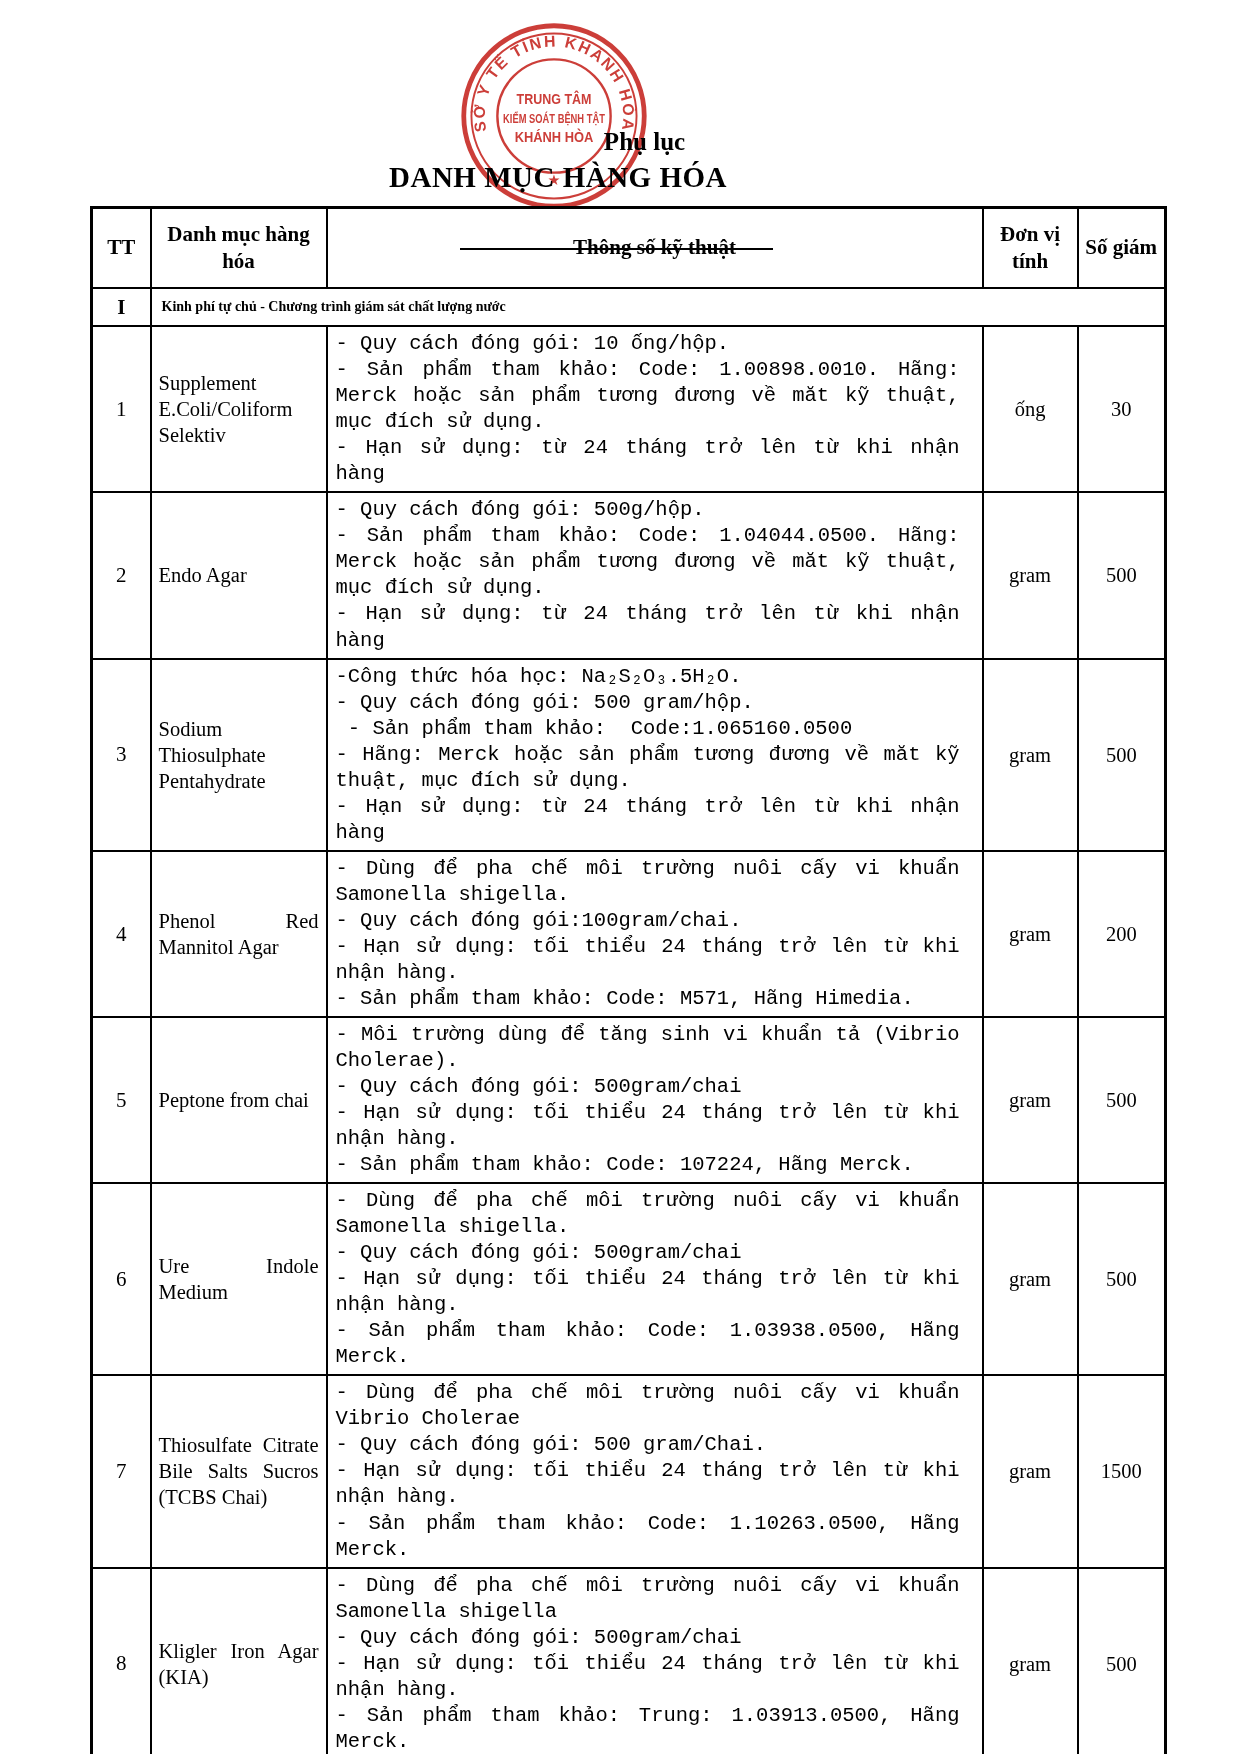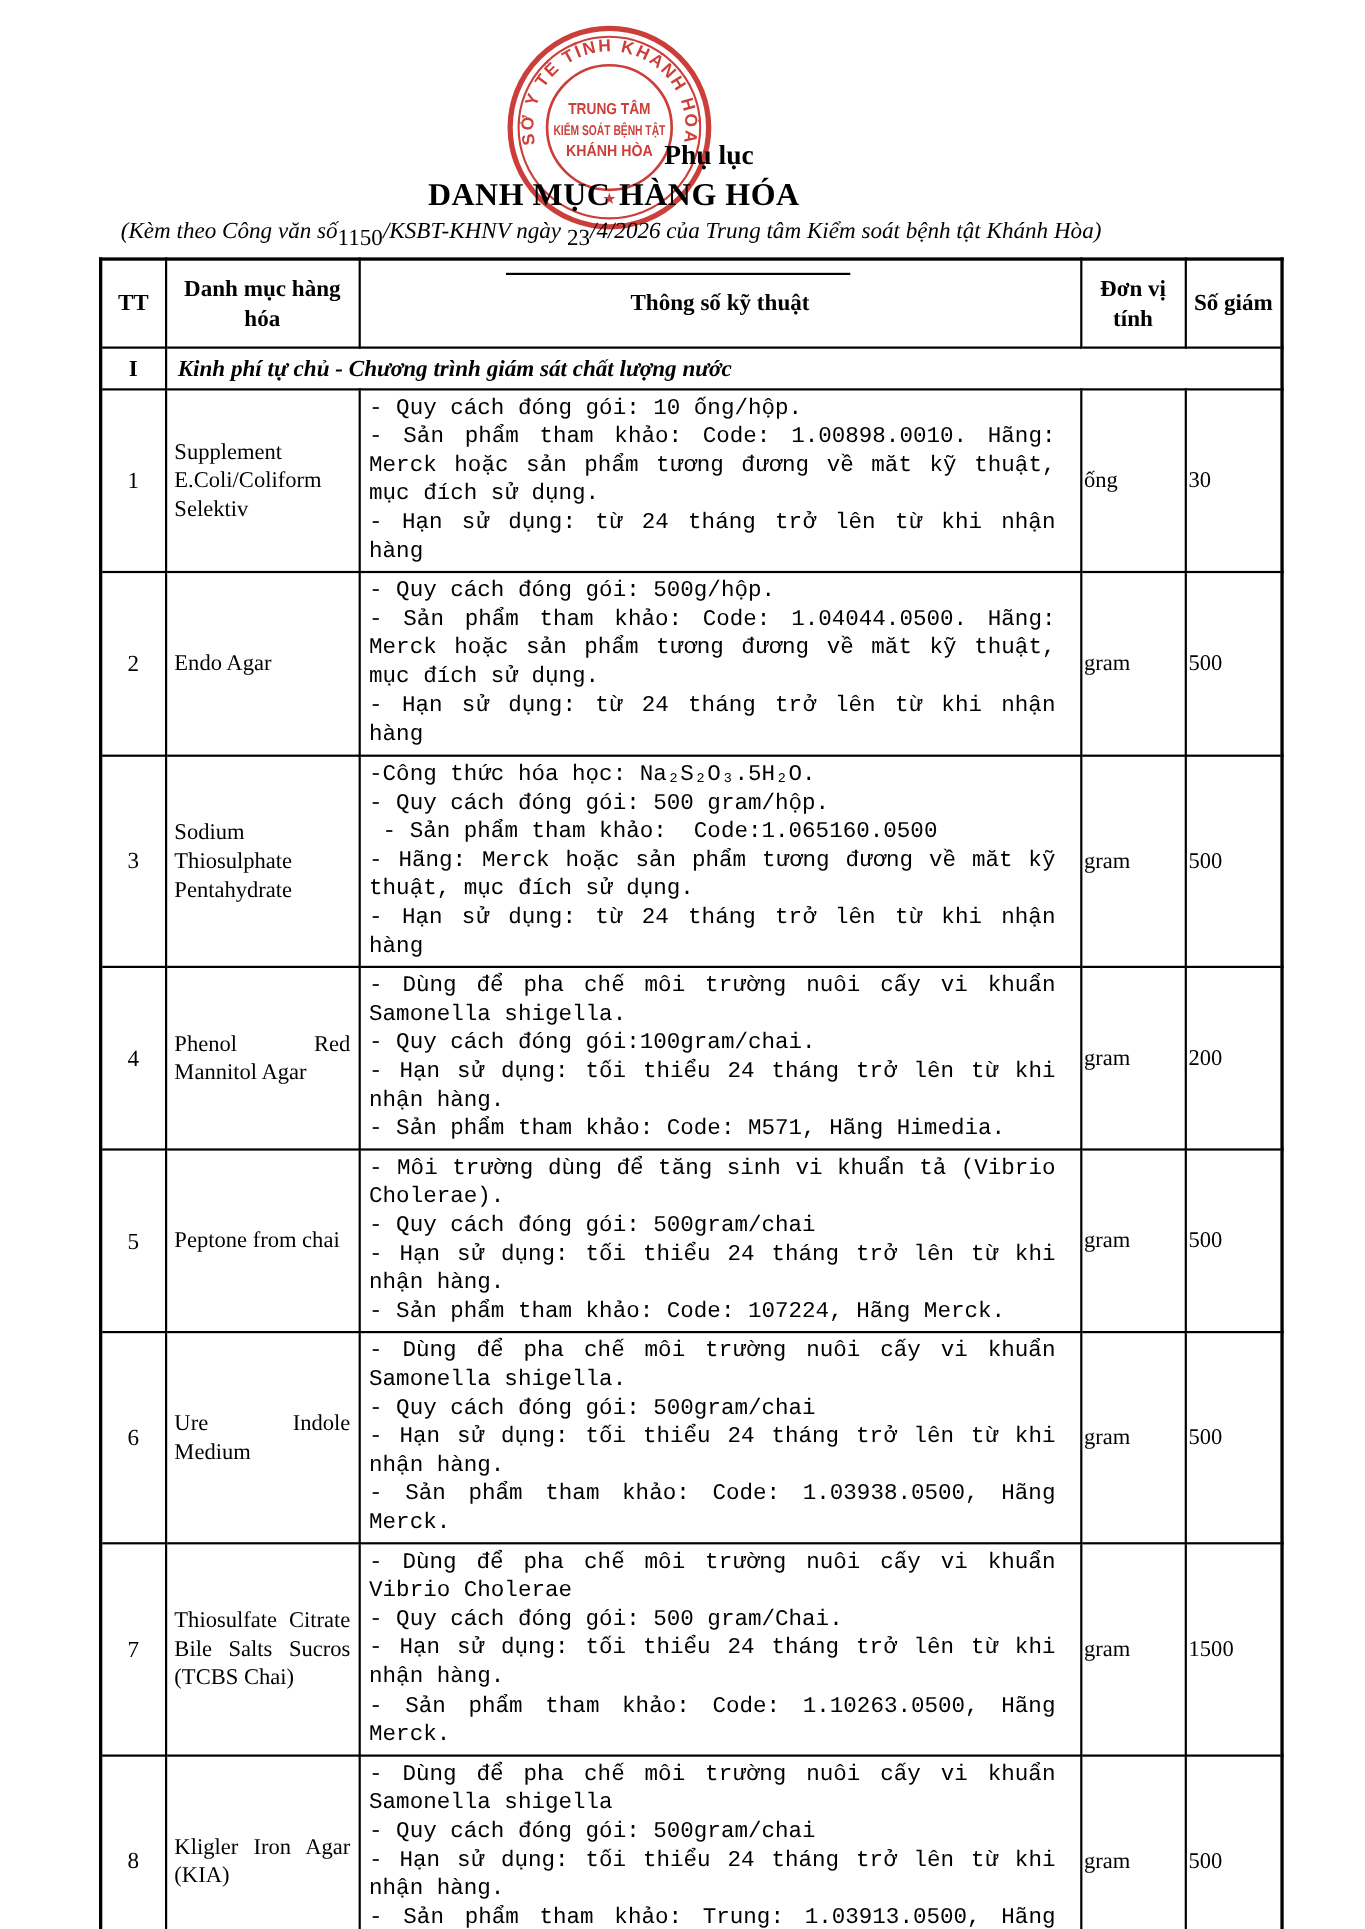--- a/index.html
+++ b/index.html
@@ -88,25 +88,25 @@
 
   thead th {
     font-weight: bold;
     text-align: center;
     font-size: 21px;
     padding: 10px 4px;
     height: 80px;
   }
   td.tt-cell { text-align: center; font-size: 21px; padding: 4px 2px; }
   td.sec-no { text-align: center; font-weight: bold; font-size: 21px; padding: 5px 2px; }
-  td.sec-title { font-weight: bold; font-size: 21px; padding: 5px 10px; font-style: italic; }
+  td.sec-title { font-weight: bold; font-size: 14px; padding: 5px 10px; }
   td.name-cell { text-align: justify; padding: 4px 7px; overflow-wrap: break-word; }
   td.specs-cell { padding: 4px 22px 4px 8px; }
   .spec-line { white-space: pre-wrap; text-align: justify; font-family: Liberation Mono, monospace; }
-  td.unit-cell, td.qty-cell { padding: 4px 2px; }
+  td.unit-cell, td.qty-cell { text-align: center; padding: 4px 2px; }
 </style>
 </head>
 <body>
 
 <div class="page">
 
   <div class="stamp" style="color: rgb(197, 35, 29);">
     <svg viewBox="0 0 200 200">
       <circle cx="100" cy="100" r="94" fill="none" stroke="currentColor" stroke-width="5"></circle>
       <circle cx="100" cy="100" r="86" fill="none" stroke="currentColor" stroke-width="2"></circle>
@@ -119,21 +119,20 @@
       </text>
       <text x="100" y="87" text-anchor="middle" font-size="15" font-weight="bold" fill="currentColor" textLength="78" lengthAdjust="spacingAndGlyphs">TRUNG TÂM</text>
       <text x="100" y="107" text-anchor="middle" font-size="13.5" font-weight="bold" fill="currentColor" textLength="106" lengthAdjust="spacingAndGlyphs">KIỂM SOÁT BỆNH TẬT</text>
       <text x="100" y="127" text-anchor="middle" font-size="15" font-weight="bold" fill="currentColor" textLength="82" lengthAdjust="spacingAndGlyphs">KHÁNH HÒA</text>
       <text x="100" y="172" text-anchor="middle" font-size="15" fill="currentColor">★</text>
     </svg>
   </div>
 
   <div class="appendix">Phụ lục</div>
   <div class="doc-title">DANH MỤC HÀNG HÓA</div>
-  <div class="doc-subtitle"><span>(Kèm theo Công văn số</span><span class="fill-num">1150</span><span>/KSBT-KHNV ngày</span> <span class="fill-num">23</span><span>/4/2026 của Trung tâm Kiểm soát bệnh tật Khánh Hòa)</span></div>
   <div class="subtitle-underline"></div>
 
   <table class="goods">
     <colgroup>
       <col style="width:59px">
         <col style="width:176px">
         <col style="width:656px">
         <col style="width:95px">
         <col style="width:88px">
     </colgroup>

